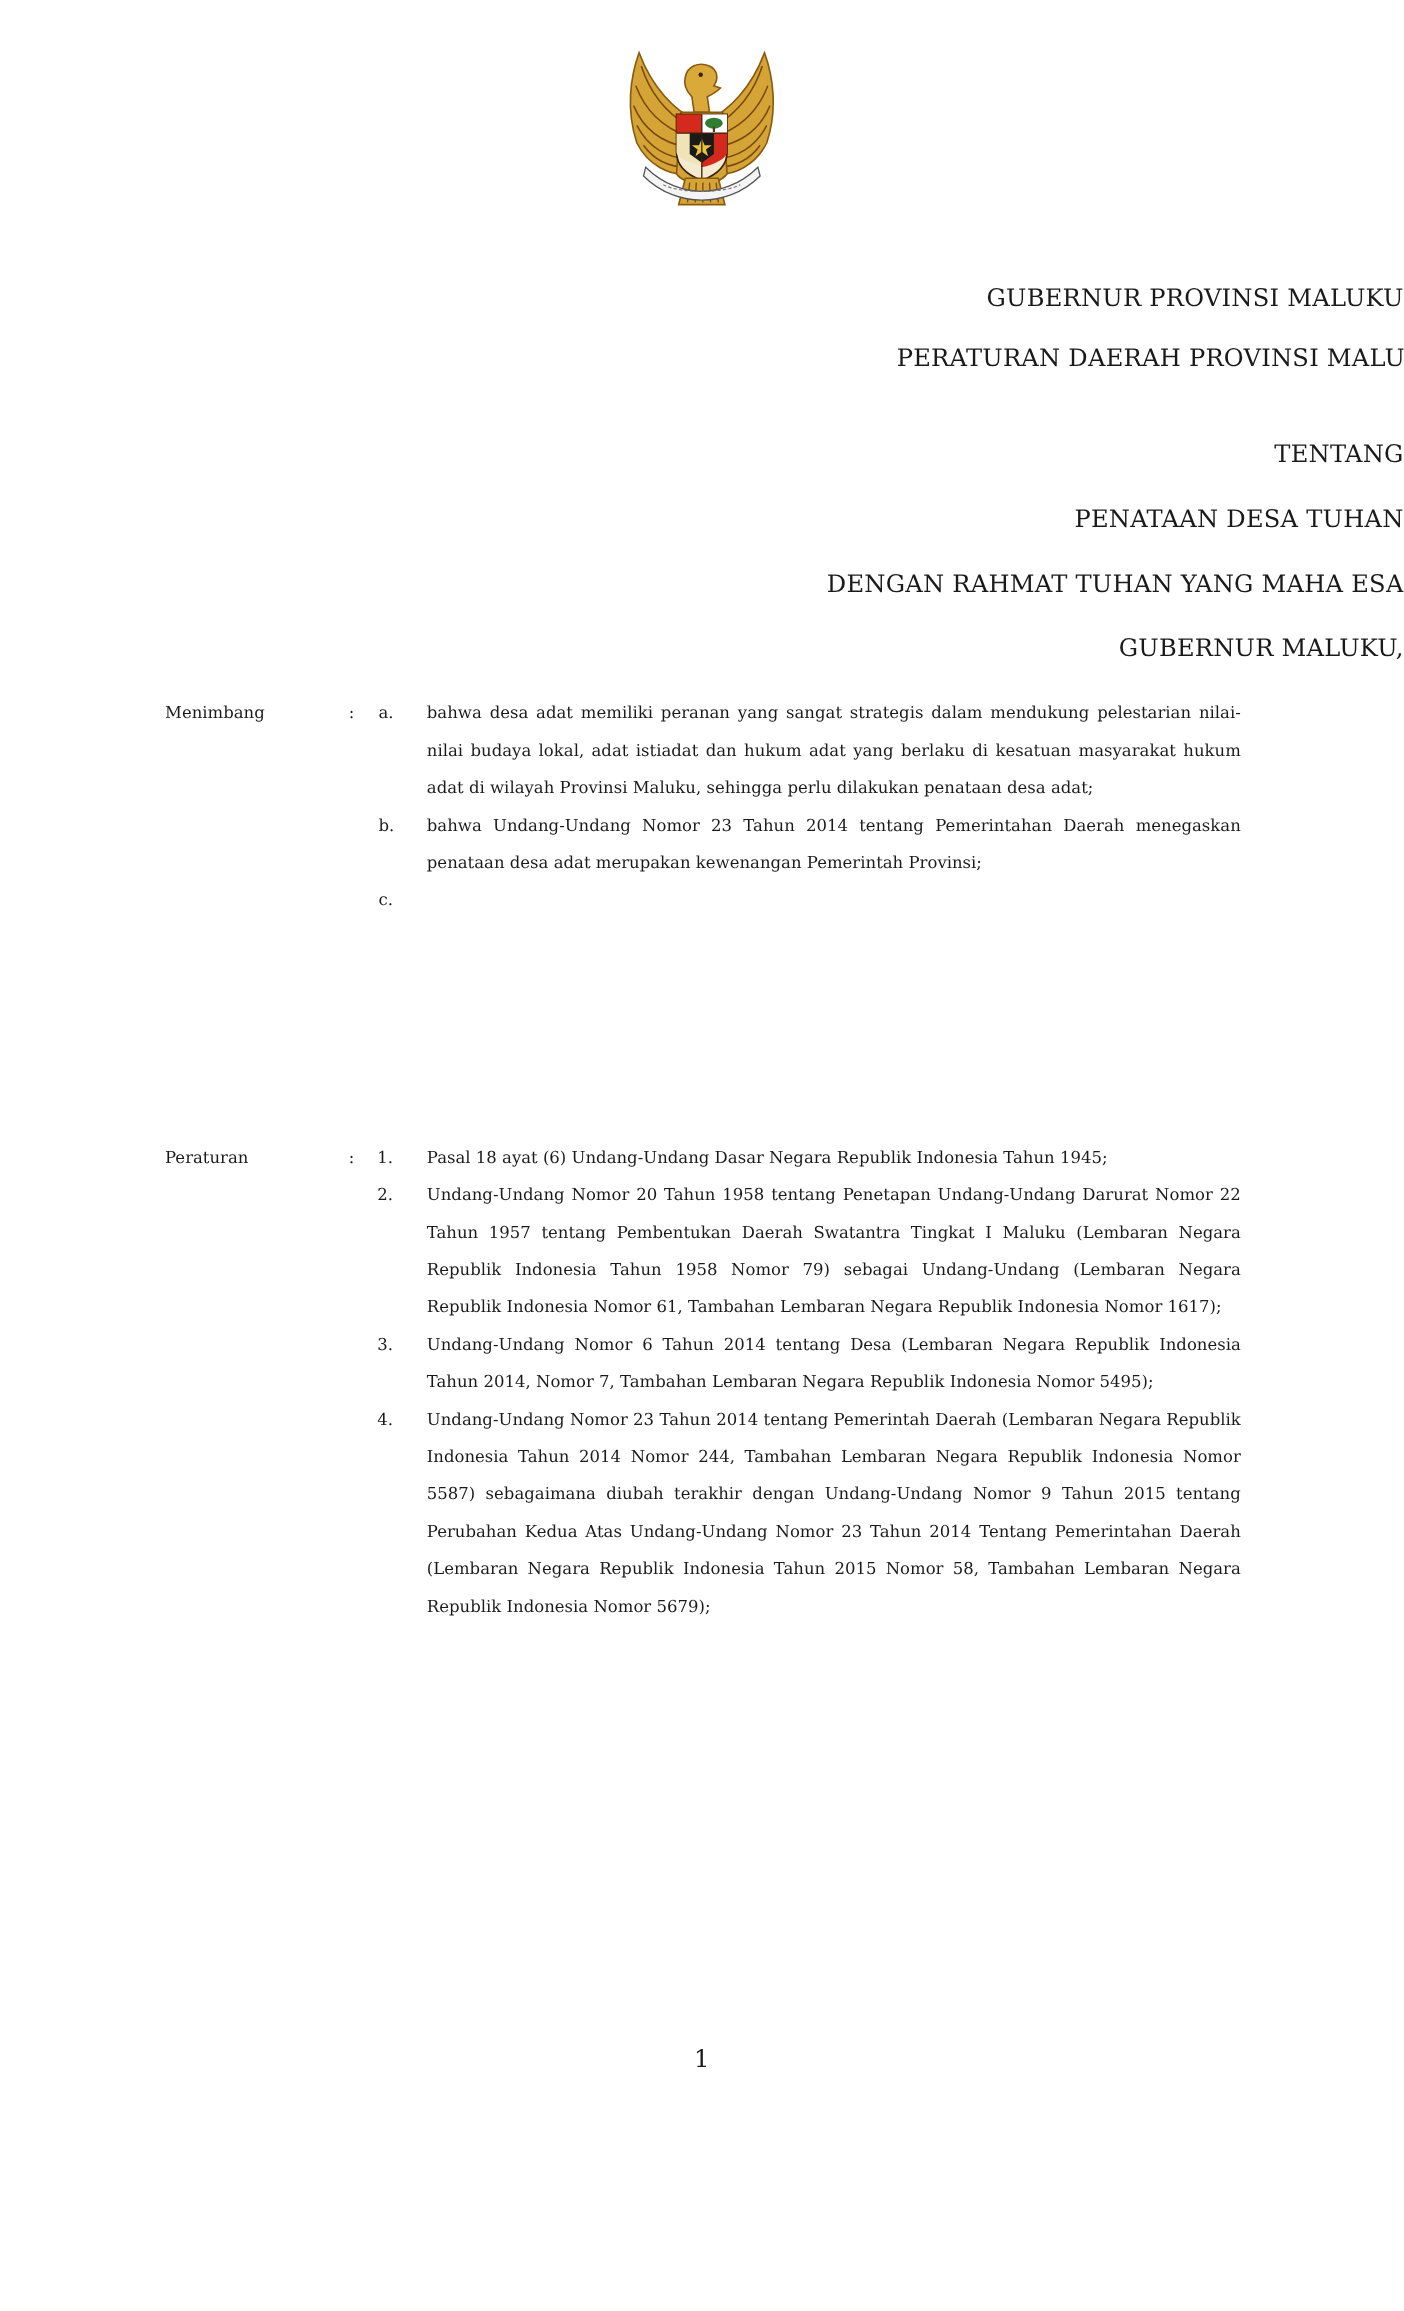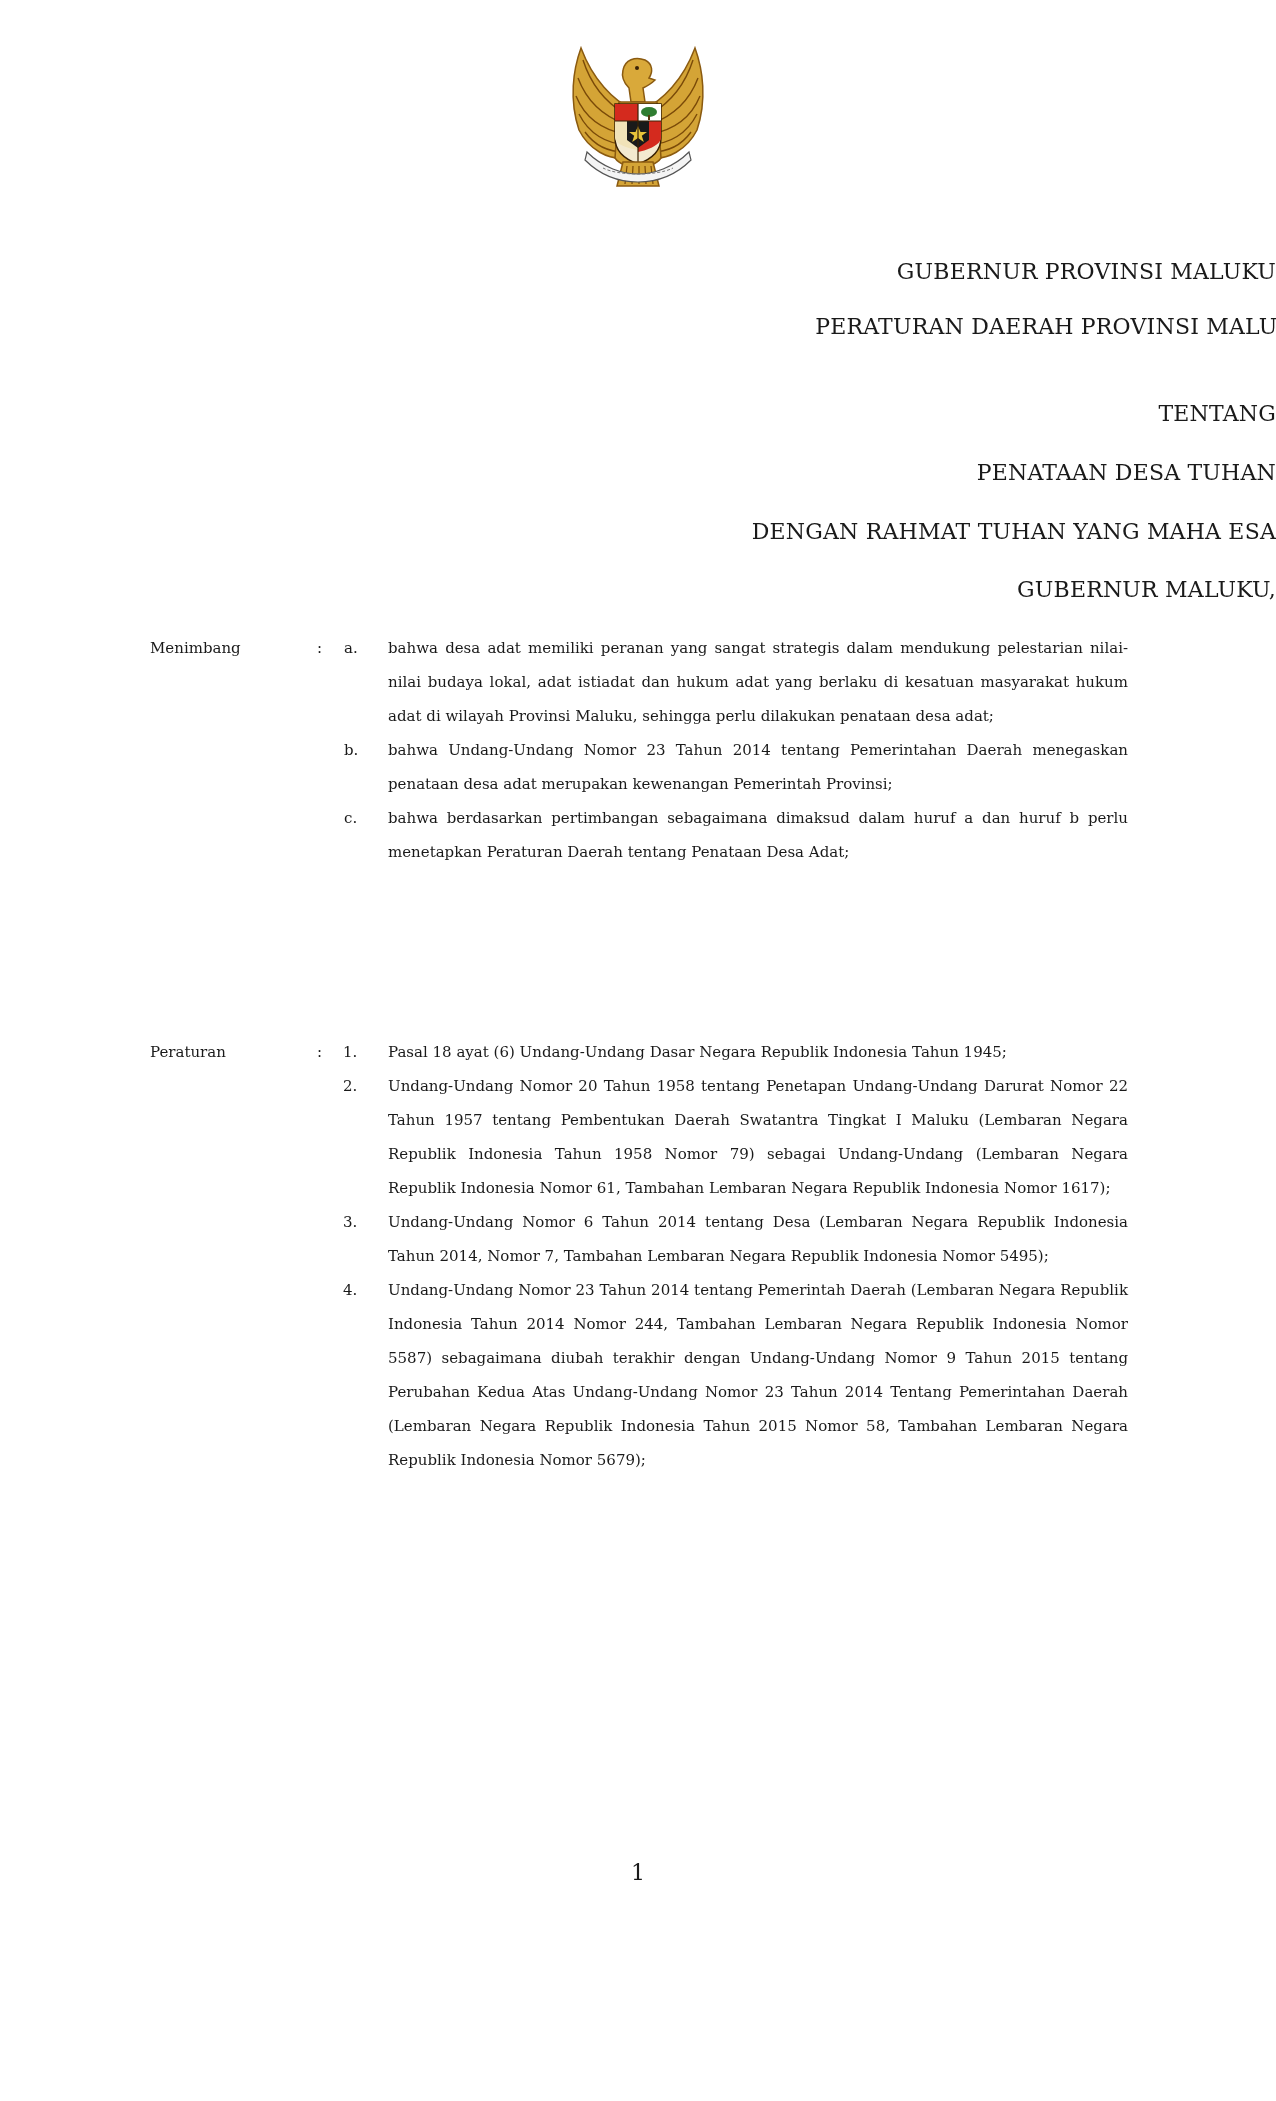--- a/index.html
+++ b/index.html
@@ -152,21 +152,20 @@
   <div class="item">
     <span class="item-marker">a.</span>
     <span class="item-text">bahwa desa adat memiliki peranan yang sangat strategis dalam mendukung  pelestarian nilai-nilai budaya lokal, adat istiadat dan hukum adat yang berlaku di kesatuan masyarakat hukum adat di wilayah Provinsi Maluku, sehingga perlu dilakukan penataan desa adat;</span>
   </div>
   <div class="item">
     <span class="item-marker">b.</span>
     <span class="item-text">bahwa Undang-Undang Nomor 23 Tahun 2014 tentang Pemerintahan Daerah menegaskan penataan desa adat merupakan kewenangan Pemerintah Provinsi;</span>
   </div>
   <div class="item">
     <span class="item-marker">c.</span>
-    <span class="item-text">bahwa berdasarkan pertimbangan sebagaimana dimaksud dalam huruf a dan huruf b perlu menetapkan Peraturan Daerah tentang Penataan Desa Adat;</span>
   </div>
 </div>
 
 <div class="section mengingat">
   <span class="sec-label">Peraturan</span>
   <span class="sec-colon">:</span>
   <div class="item">
     <span class="item-marker">1.</span>
     <span class="item-text">Pasal 18 ayat (6) Undang-Undang Dasar Negara Republik Indonesia Tahun 1945;</span>
   </div>

